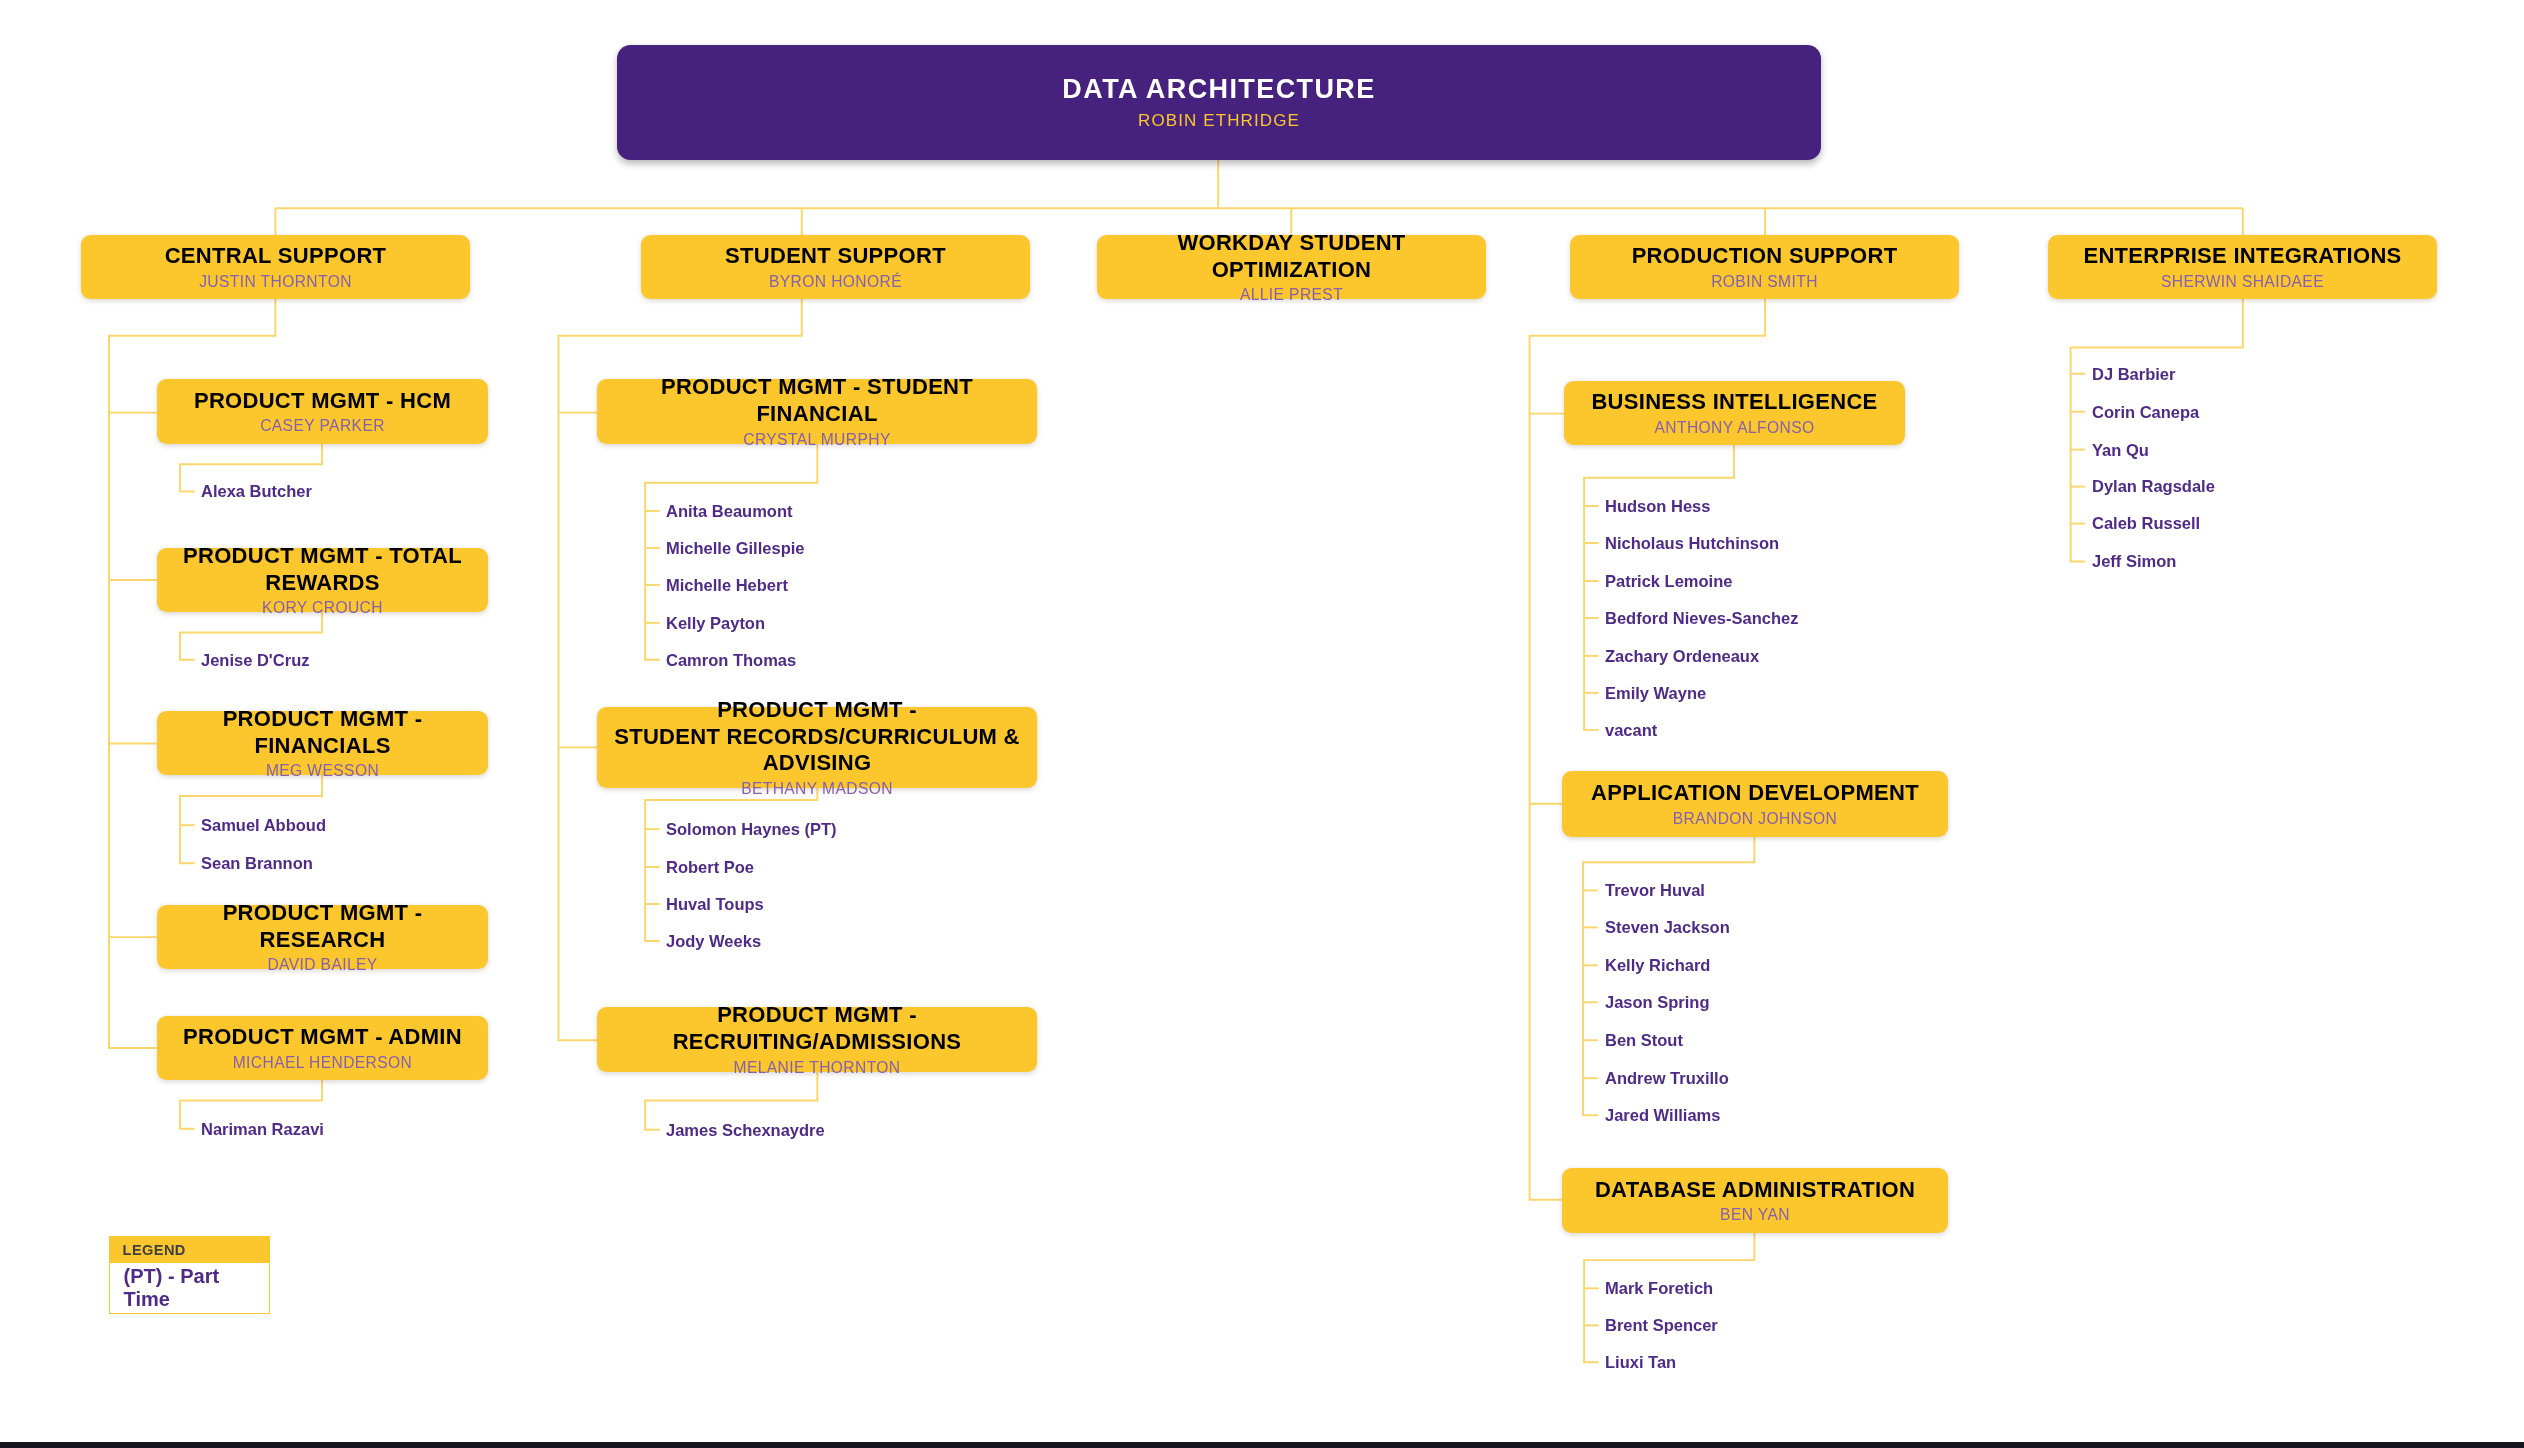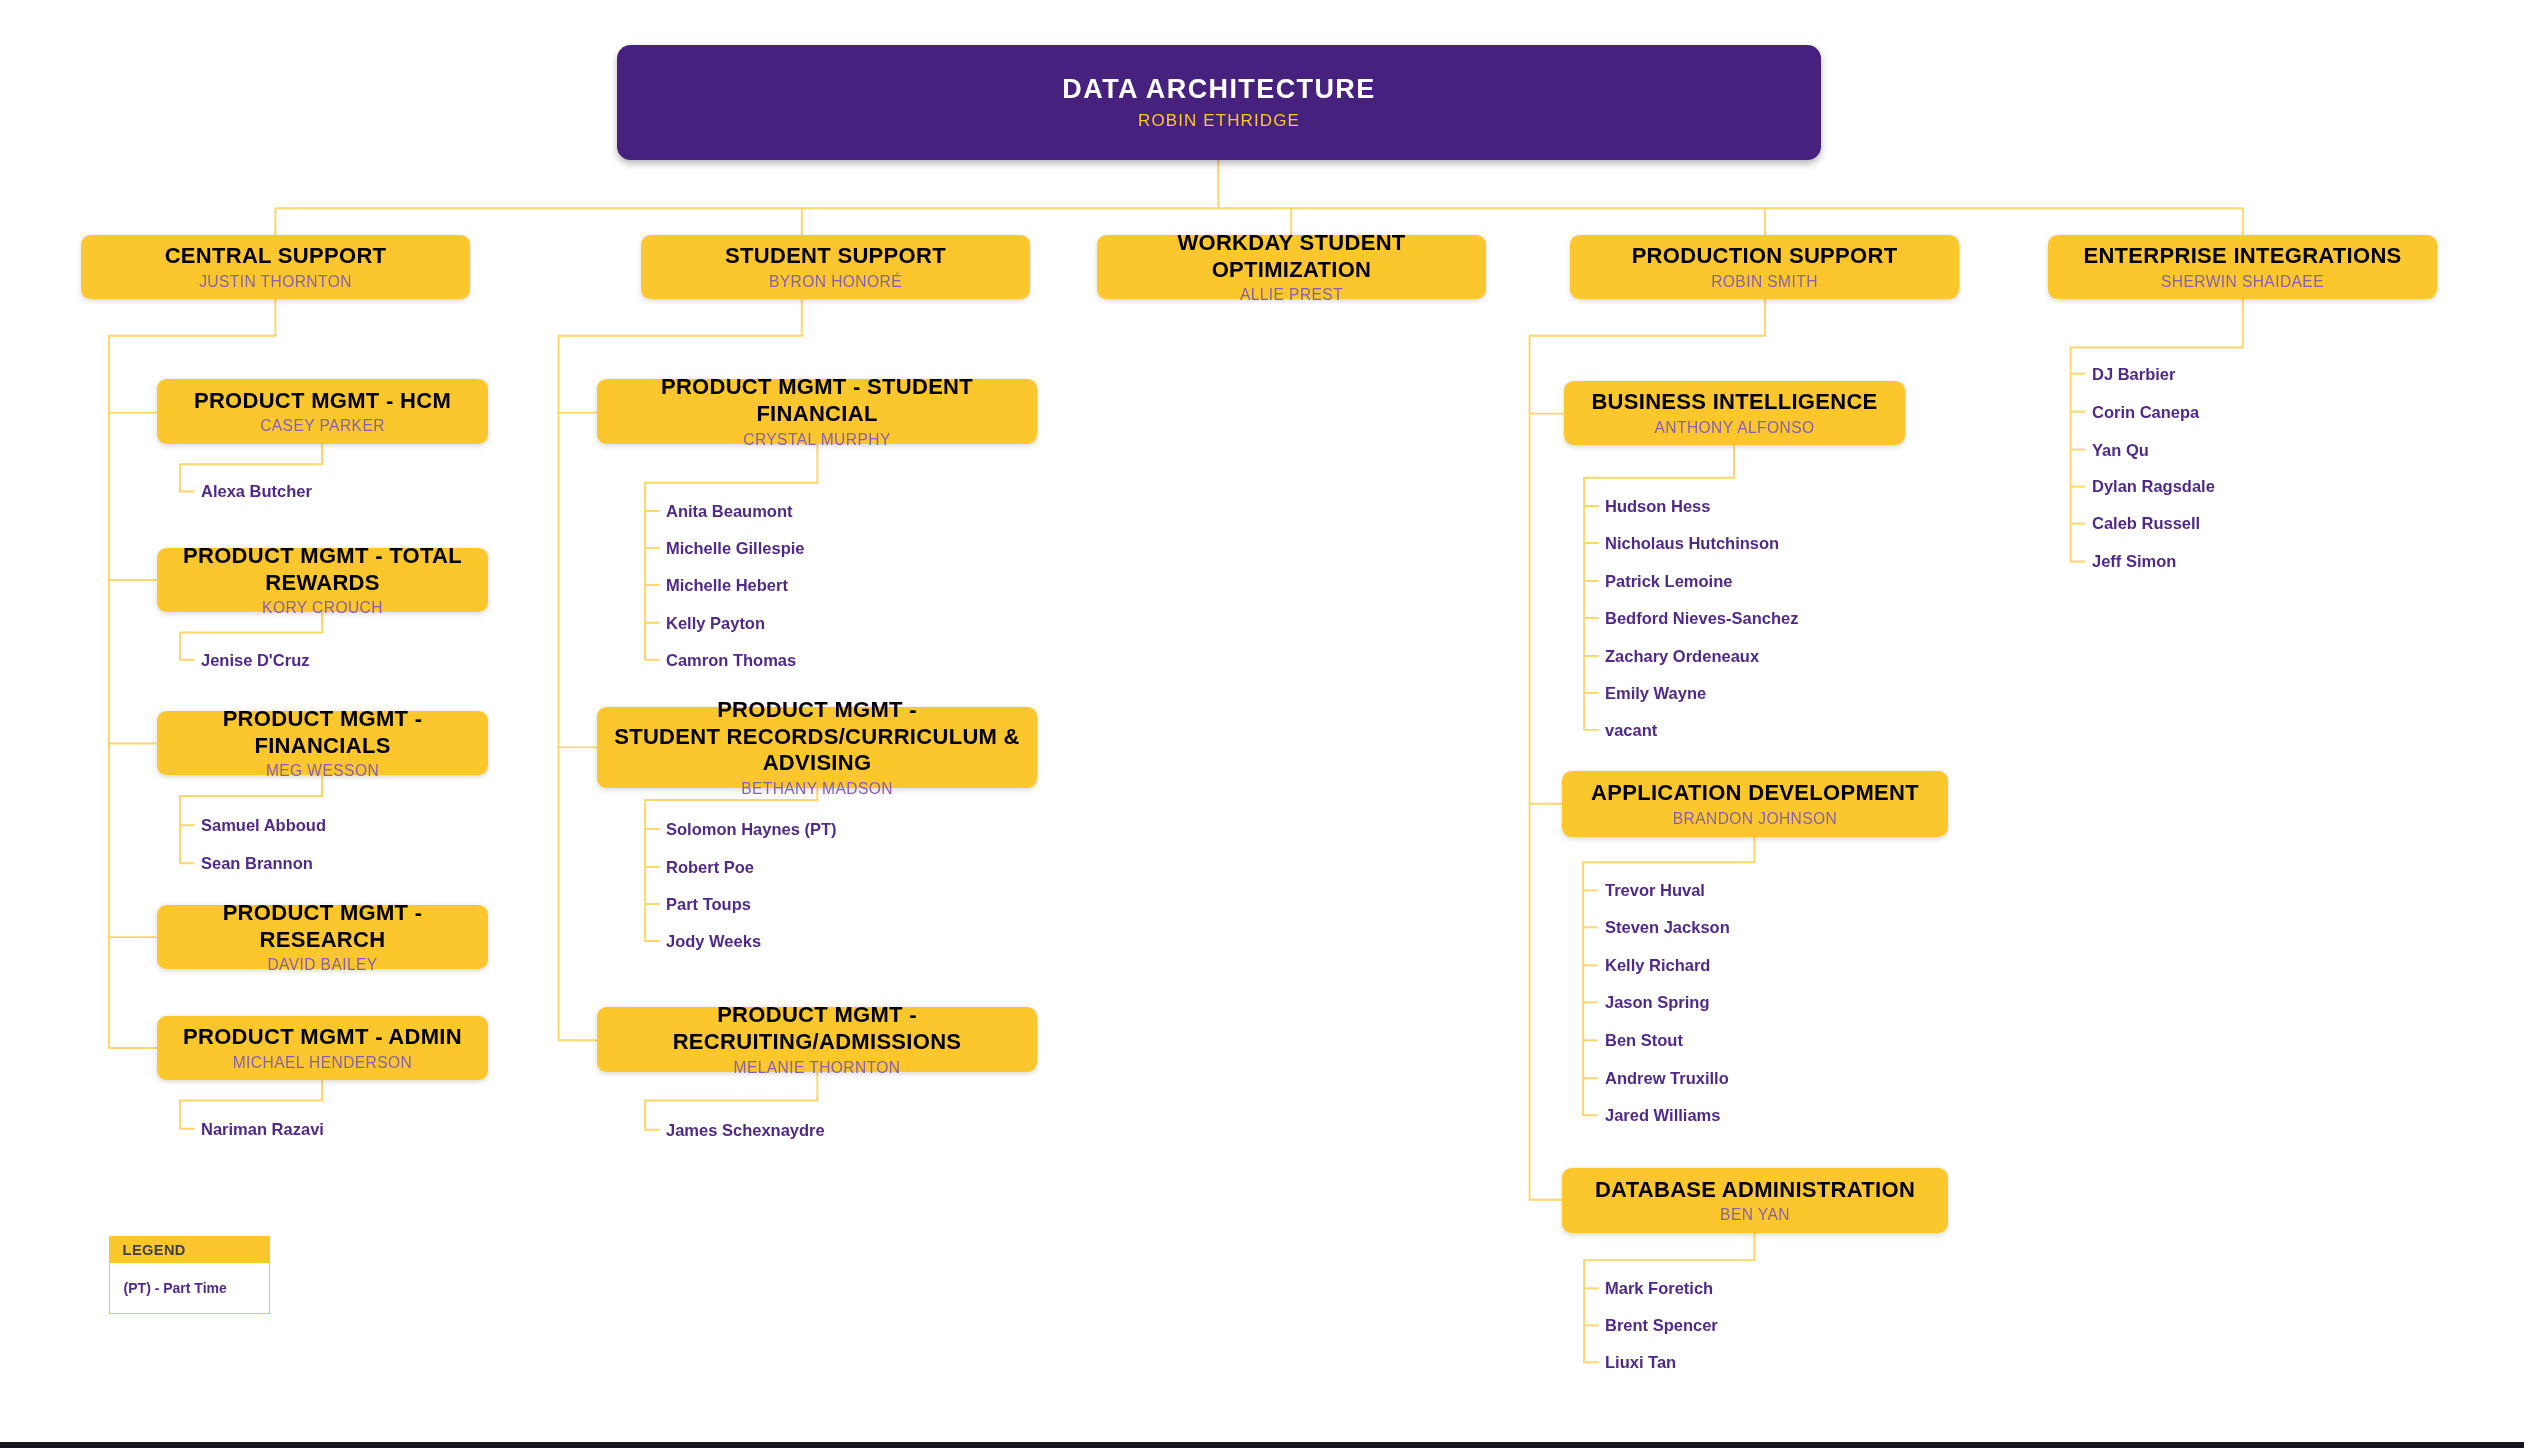--- a/index.html
+++ b/index.html
@@ -28,21 +28,21 @@
     font-size:16.5px;white-space:nowrap;line-height:1;
   }
   .legend-header{
     position:absolute;left:109px;top:1236px;width:161px;height:27px;background:#FCC72D;
     display:flex;align-items:center;box-sizing:border-box;padding-left:13.6px;
     color:#404040;font-weight:bold;font-size:14.6px;letter-spacing:0.4px;
   }
   .legend-body{
     position:absolute;left:109px;top:1263px;width:161px;height:51px;background:#ffffff;
     border:1px solid #FCC72D;border-top:none;display:flex;align-items:center;
-    box-sizing:border-box;padding-left:13.6px;color:#4F2B87;font-weight:bold;font-size:14px;
+    box-sizing:border-box;padding-left:13.6px;color:#4F2B87;font-weight:bold;font-size:20px;
   }
   .bottom-bar{position:absolute;left:0;top:1442px;width:2525px;height:6.8px;background:#16161E;}
 </style>
 </head>
 <body>
 
 <div class="canvas">
 
   <svg class="connectors" width="2525" height="1449" viewBox="0 0 2595 1489" fill="none" stroke="#FBD66A" stroke-width="2">
 
@@ -191,21 +191,21 @@
   <div class="member" style="left:201px;top:863px">Sean Brannon</div>
   <div class="member" style="left:201px;top:1129px">Nariman Razavi</div>
 
   <div class="member" style="left:666px;top:511px">Anita Beaumont</div>
   <div class="member" style="left:666px;top:548px">Michelle Gillespie</div>
   <div class="member" style="left:666px;top:585px">Michelle Hebert</div>
   <div class="member" style="left:666px;top:623px">Kelly Payton</div>
   <div class="member" style="left:666px;top:660px">Camron Thomas</div>
   <div class="member" style="left:666px;top:829px">Solomon Haynes (PT)</div>
   <div class="member" style="left:666px;top:867px">Robert Poe</div>
-  <div class="member" style="left:666px;top:904px">Part Toups</div>
+  <div class="member" style="left:666px;top:904px">Huval Toups</div>
   <div class="member" style="left:666px;top:941px">Jody Weeks</div>
   <div class="member" style="left:666px;top:1130px">James Schexnaydre</div>
 
   <div class="member" style="left:1605px;top:506px">Hudson Hess</div>
   <div class="member" style="left:1605px;top:543px">Nicholaus Hutchinson</div>
   <div class="member" style="left:1605px;top:581px">Patrick Lemoine</div>
   <div class="member" style="left:1605px;top:618px">Bedford Nieves-Sanchez</div>
   <div class="member" style="left:1605px;top:656px">Zachary Ordeneaux</div>
   <div class="member" style="left:1605px;top:693px">Emily Wayne</div>
   <div class="member" style="left:1605px;top:730px">vacant</div>

